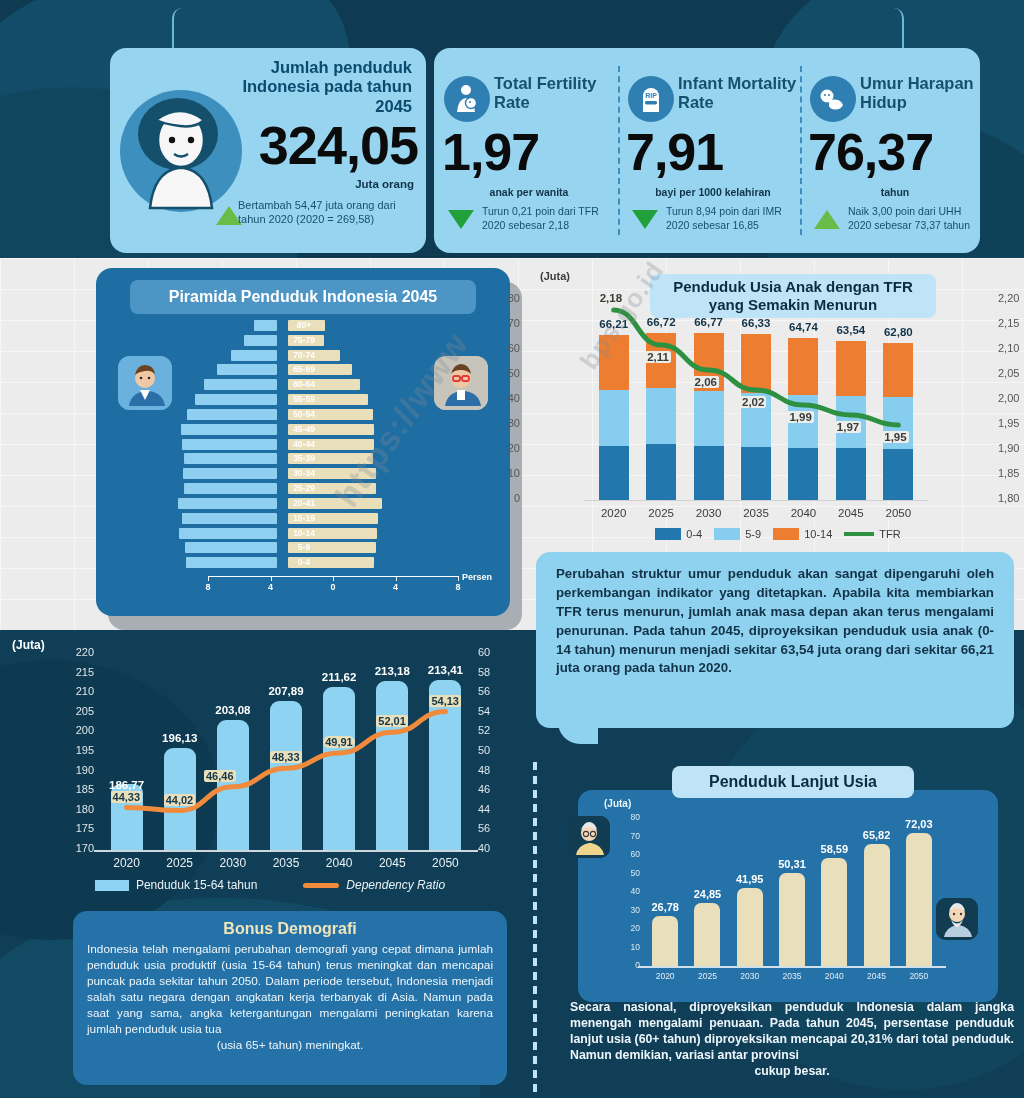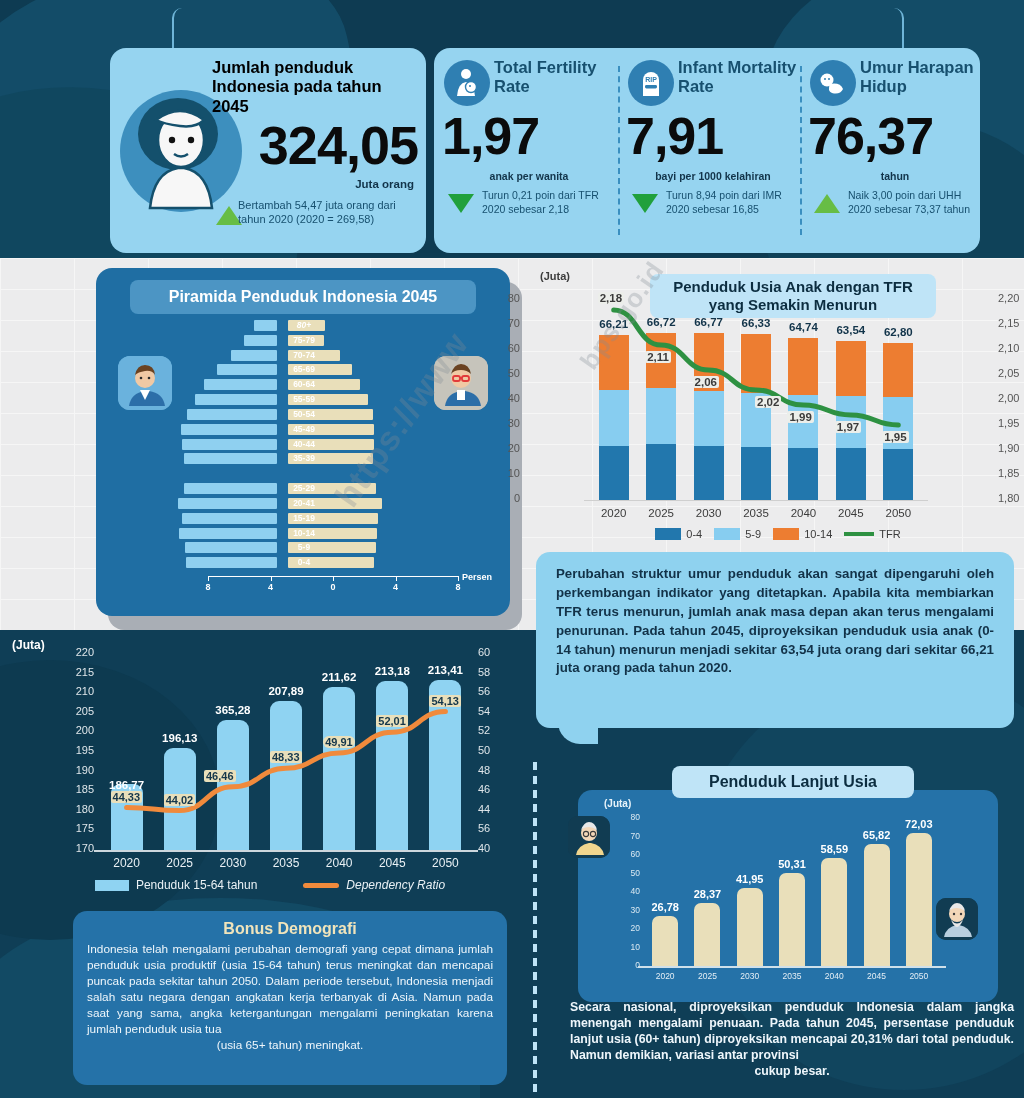--- a/index.html
+++ b/index.html
@@ -35,32 +35,32 @@
   .connector{position:absolute;border:2px solid #6fb5d8;border-top:none;}
   .conn-l{left:172px;top:8px;width:62px;height:42px;border-right:none;border-bottom:none;border-radius:10px 0 0 0;}
   .conn-r{left:842px;top:8px;width:62px;height:42px;border-left:none;border-bottom:none;border-radius:0 10px 0 0;}
 
   
   .card{position:absolute;background:#96d4f0;border-radius:16px;}
   .card-main{left:110px;top:48px;width:316px;height:205px;}
   .card-group{left:434px;top:48px;width:546px;height:205px;}
   .vsep{position:absolute;top:18px;bottom:18px;width:0;border-left:2px dashed #3a8fc0;}
 
-  .cm-title{position:absolute;right:14px;top:10px;width:200px;text-align:left;
-    font-size:16.5px;font-weight:bold;color:#000000;line-height:1.18;}
+  .cm-title{position:absolute;right:14px;top:10px;width:200px;text-align:right;
+    font-size:16.5px;font-weight:bold;color:#0c4a6e;line-height:1.18;}
   .cm-big{position:absolute;right:8px;top:70px;font-size:54px;font-weight:bold;color:#0b0b0b;letter-spacing:-1px;line-height:1;}
   .cm-unit{position:absolute;right:12px;top:130px;font-size:11.5px;font-weight:bold;color:#12344a;}
   .cm-note{position:absolute;right:10px;top:150px;width:178px;font-size:11px;color:#17506f;line-height:1.3;}
   .tri{position:absolute;width:0;height:0;}
   .tri-up{border-left:13px solid transparent;border-right:13px solid transparent;border-bottom:19px solid #67bd45;}
   .tri-dn{border-left:13px solid transparent;border-right:13px solid transparent;border-top:19px solid #21a03c;}
 
   .avatar-circle{position:absolute;left:10px;top:42px;width:122px;height:122px;border-radius:50%;background:#3d8fbe;}
 
-  .scard{position:absolute;top:0;width:178px;height:205px;}
+  .scard{position:absolute;top:16px;width:178px;height:205px;}
   .sc-icon{position:absolute;left:4px;top:12px;width:46px;height:46px;border-radius:50%;background:#2f7fb2;
     display:flex;align-items:center;justify-content:center;}
   .sc-title{position:absolute;left:54px;top:10px;width:124px;font-size:16.5px;font-weight:bold;color:#17506f;line-height:1.15;}
   .sc-big{position:absolute;left:0px;top:62px;width:178px;font-size:52px;font-weight:bold;color:#0b0b0b;letter-spacing:-1px;line-height:1;text-align:left;padding-left:2px;}
   .sc-unit{position:absolute;left:0;top:122px;width:178px;text-align:center;font-size:10.5px;font-weight:bold;color:#12344a;}
   .sc-note{position:absolute;left:42px;top:140px;width:136px;font-size:10.5px;color:#17506f;line-height:1.35;}
   .sc-tri{position:absolute;left:8px;top:146px;}
 
   
   .pyr-panel{position:absolute;left:96px;top:268px;width:414px;height:348px;background:#1f6ea3;border-radius:16px;}
@@ -345,20 +345,25 @@
         <div class="prow" style="top: 118.588px;">
           <div class="pbar-m" style="width: 95.2875px;"></div>
           <div class="pbar-f" style="width: 86.2125px;"></div>
           <div class="plabel">40-44</div>
         </div>
         <div class="prow" style="top: 133.412px;">
           <div class="pbar-m" style="width: 93.0187px;"></div>
           <div class="pbar-f" style="width: 85.4562px;"></div>
           <div class="plabel">35-39</div>
         </div>
+        <div class="prow" style="top: 148.235px;">
+          <div class="pbar-m" style="width: 93.775px;"></div>
+          <div class="pbar-f" style="width: 88.4812px;"></div>
+          <div class="plabel">30-34</div>
+        </div>
         <div class="prow" style="top: 163.059px;">
           <div class="pbar-m" style="width: 93.0187px;"></div>
           <div class="pbar-f" style="width: 87.725px;"></div>
           <div class="plabel">25-29</div>
         </div>
         <div class="prow" style="top: 177.882px;">
           <div class="pbar-m" style="width: 99.0687px;"></div>
           <div class="pbar-f" style="width: 93.775px;"></div>
           <div class="plabel">20-41</div>
         </div>
@@ -470,21 +475,21 @@
           <div class="tseg s1014" style="height: 53.5px; bottom: 103.5px;"></div>
         </div>
         <div class="tbar-label" style="left: 279.286px; top: 26px;">62,80</div>
         <div class="tfr-xlabel" style="left: 283.286px; top: 207px;">2050</div>
         <svg width="332" height="200" style="position: absolute; left: 0px; top: 0px; overflow: visible;">
           <path d="M 23.714285714285715 10 C 47.42857142857143 10 47.42857142857143 45.00000000000014 71.14285714285714 45.00000000000014 C 94.85714285714286 45.00000000000014 94.85714285714286 70.00000000000003 118.57142857142858 70.00000000000003 C 142.28571428571428 70.00000000000003 142.28571428571428 90.00000000000006 166 90.00000000000006 C 189.71428571428572 90.00000000000006 189.71428571428572 105.00000000000006 213.42857142857144 105.00000000000006 C 237.14285714285717 105.00000000000006 237.14285714285717 115.00000000000007 260.8571428571429 115.00000000000007 C 284.57142857142856 115.00000000000007 284.57142857142856 125.00000000000007 308.2857142857143 125.00000000000007" fill="none" stroke="#2e9142" stroke-width="5" stroke-linecap="round"></path>
         </svg>
         <div class="tfr-dot" style="left: 7.71429px; top: -8px;">2,18</div>
         <div class="tfr-dot" style="left: 55.1429px; top: 51px;">2,11</div>
         <div class="tfr-dot" style="left: 102.571px; top: 76px;">2,06</div>
-        <div class="tfr-dot" style="left: 150px; top: 96px; margin-left: 15px;">2,02</div>
+        <div class="tfr-dot" style="left: 150px; top: 96px;">2,02</div>
         <div class="tfr-dot" style="left: 197.429px; top: 111px;">1,99</div>
         <div class="tfr-dot" style="left: 244.857px; top: 121px;">1,97</div>
         <div class="tfr-dot" style="left: 292.286px; top: 131px;">1,95</div>
       </div>
     <div class="tfr-legend" id="tfr-legend">
         <div class="lg-item">
           <span class="lg-sw" style="background: rgb(34, 119, 173);"></span>
           <span>0-4</span>
         </div>
         <div class="lg-item">
@@ -530,21 +535,21 @@
         <div class="bd-yr" style="top: 11.6px;">58</div>
         <div class="bd-yr" style="top: -8px;">60</div>
         <div style="position: absolute; left: -6px; top: 196px; width: 384px; height: 2px; background: rgb(205, 215, 221);"></div>
         <div class="bd-bar" style="left: 10.5714px; height: 65.7384px;"></div>
         <div class="bd-lab" style="left: -3.42857px; top: 114.262px; margin-top: 11px;">186,77</div>
         <div class="bd-x" style="left: -0.428571px; top: 202px;">2020</div>
         <div class="bd-bar" style="left: 63.7143px; height: 102.43px;"></div>
         <div class="bd-lab" style="left: 49.7143px; top: 77.5704px;">196,13</div>
         <div class="bd-x" style="left: 52.7143px; top: 202px;">2025</div>
         <div class="bd-bar" style="left: 116.857px; height: 129.674px;"></div>
-        <div class="bd-lab" style="left: 102.857px; top: 50.3264px;">365,28</div>
+        <div class="bd-lab" style="left: 102.857px; top: 50.3264px;">203,08</div>
         <div class="bd-x" style="left: 105.857px; top: 202px;">2030</div>
         <div class="bd-bar" style="left: 170px; height: 148.529px;"></div>
         <div class="bd-lab" style="left: 156px; top: 31.4712px;">207,89</div>
         <div class="bd-x" style="left: 159px; top: 202px;">2035</div>
         <div class="bd-bar" style="left: 223.143px; height: 163.15px;"></div>
         <div class="bd-lab" style="left: 209.143px; top: 16.8496px;">211,62</div>
         <div class="bd-x" style="left: 212.143px; top: 202px;">2040</div>
         <div class="bd-bar" style="left: 276.286px; height: 169.266px;"></div>
         <div class="bd-lab" style="left: 262.286px; top: 10.7344px;">213,18</div>
         <div class="bd-x" style="left: 265.286px; top: 202px;">2045</div>
@@ -591,21 +596,21 @@
         <div class="ln-yl" style="top: 68px;">40</div>
         <div class="ln-yl" style="top: 49.5px;">50</div>
         <div class="ln-yl" style="top: 31px;">60</div>
         <div class="ln-yl" style="top: 12.5px;">70</div>
         <div class="ln-yl" style="top: -6px;">80</div>
         <div style="position: absolute; left: -6px; top: 148px; width: 308px; height: 2px; background: rgb(207, 224, 234);"></div>
         <div class="ln-bar" style="left: 8.14286px; height: 49.543px;"></div>
         <div class="ln-lab" style="left: -5.85714px; top: 83.457px;">26,78</div>
         <div class="ln-x" style="left: -1.85714px; top: 153px;">2020</div>
         <div class="ln-bar" style="left: 50.4286px; height: 62.789px;"></div>
-        <div class="ln-lab" style="left: 36.4286px; top: 70.211px;">28,37</div>
+        <div class="ln-lab" style="left: 36.4286px; top: 70.211px;">24,85</div>
         <div class="ln-x" style="left: 40.4286px; top: 153px;">2025</div>
         <div class="ln-bar" style="left: 92.7143px; height: 77.6075px;"></div>
         <div class="ln-lab" style="left: 78.7143px; top: 55.3925px;">41,95</div>
         <div class="ln-x" style="left: 82.7143px; top: 153px;">2030</div>
         <div class="ln-bar" style="left: 135px; height: 93.0735px;"></div>
         <div class="ln-lab" style="left: 121px; top: 39.9265px;">50,31</div>
         <div class="ln-x" style="left: 125px; top: 153px;">2035</div>
         <div class="ln-bar" style="left: 177.286px; height: 108.391px;"></div>
         <div class="ln-lab" style="left: 163.286px; top: 24.6085px;">58,59</div>
         <div class="ln-x" style="left: 167.286px; top: 153px;">2040</div>

